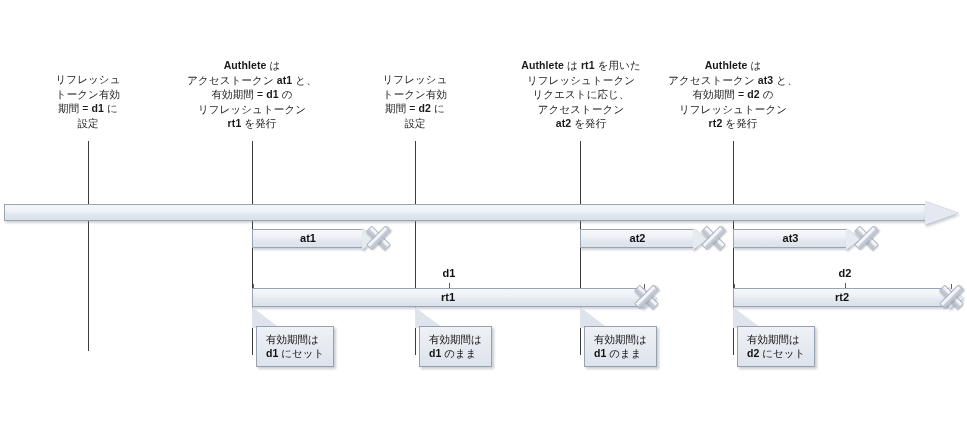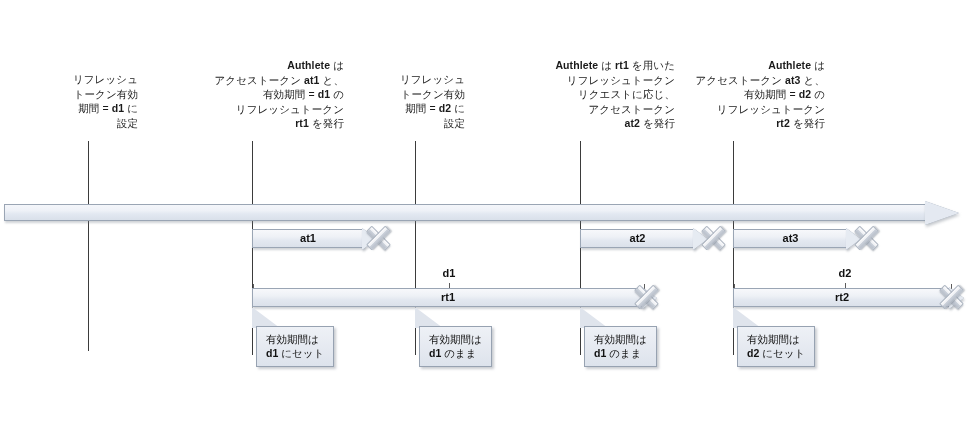--- a/index.html
+++ b/index.html
@@ -8,21 +8,21 @@
     background:#ffffff;
     font-family:"Liberation Sans","DejaVu Sans",sans-serif;
     overflow:hidden;
     position:relative;
   }
   #stage{position:absolute;left:0;top:0;width:967px;height:436px;}
 
   
   .note{
     position:absolute;
-    text-align:right;
+    text-align:center;
     font-size:10.5px;
     line-height:14.5px;
     color:#1a1a1a;
     white-space:nowrap;
     letter-spacing:0.1px;
   }
   .note b{font-weight:bold;}
 
   
   .vline{

